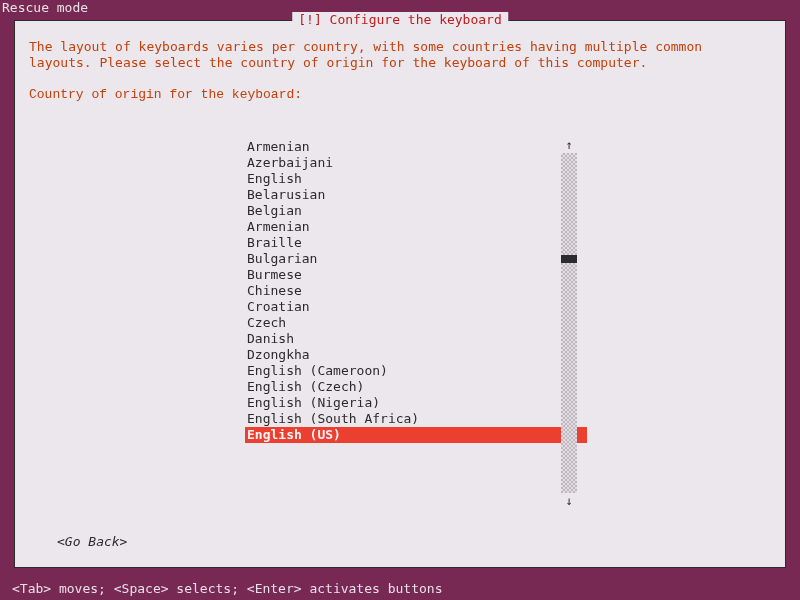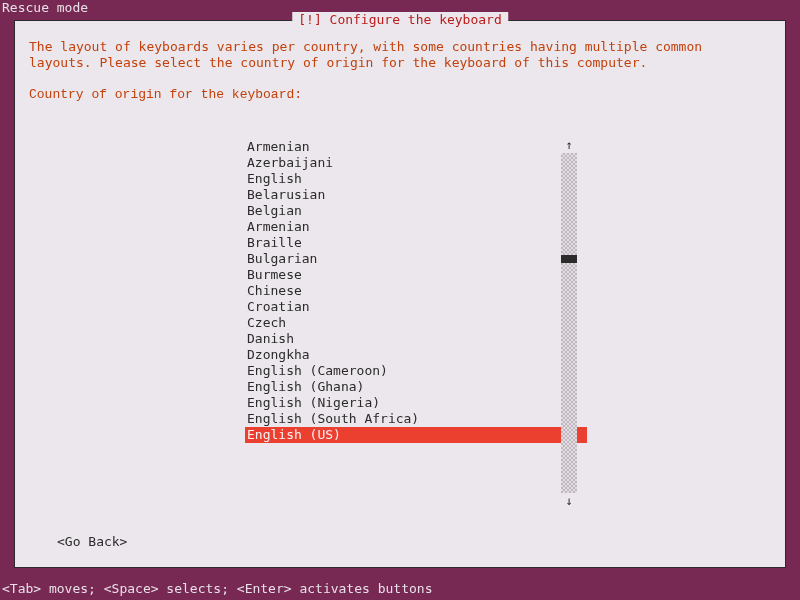--- a/index.html
+++ b/index.html
@@ -58,20 +58,21 @@
   .list-item {
     height: 16px;
     line-height: 16px;
     padding-left: 2px;
     color: #2b2b2b;
     white-space: pre;
   }
   .list-item.selected {
     background: #eb3f2f;
     color: #f7f3f6;
+    font-weight: bold;
   }
   .scroll-col {
     position: absolute;
     top: 0;
     right: 10px;
     width: 18px;
     height: 368px;
   }
   .arrow {
     position: absolute;
@@ -100,24 +101,25 @@
     height: 8px;
     background: #2b2b2b;
     top: 102px;
   }
   .go-back {
     position: absolute;
     left: 42px;
     bottom: 18px;
     color: #2b2b2b;
     white-space: pre;
+    font-style: italic;
   }
   .footer {
     position: absolute;
-    left: 2px;
+    left: 12px;
     bottom: 4px;
     color: #e9e1e8;
     white-space: pre;
   }
 </style>
 </head>
 <body>
 
 <div class="mode-label">Rescue mode</div>
 
@@ -138,21 +140,21 @@
         <div class="list-item">Armenian</div>
         <div class="list-item">Braille</div>
         <div class="list-item">Bulgarian</div>
         <div class="list-item">Burmese</div>
         <div class="list-item">Chinese</div>
         <div class="list-item">Croatian</div>
         <div class="list-item">Czech</div>
         <div class="list-item">Danish</div>
         <div class="list-item">Dzongkha</div>
         <div class="list-item">English (Cameroon)</div>
-        <div class="list-item">English (Ghana)</div>
+        <div class="list-item">English (Czech)</div>
         <div class="list-item">English (Nigeria)</div>
         <div class="list-item">English (South Africa)</div>
         <div class="list-item selected">English (US)</div>
       </div>
     <div class="scroll-col">
       <div class="arrow up">↑</div>
       <div class="track">
         <div class="thumb"></div>
       </div>
       <div class="arrow down">↓</div>

